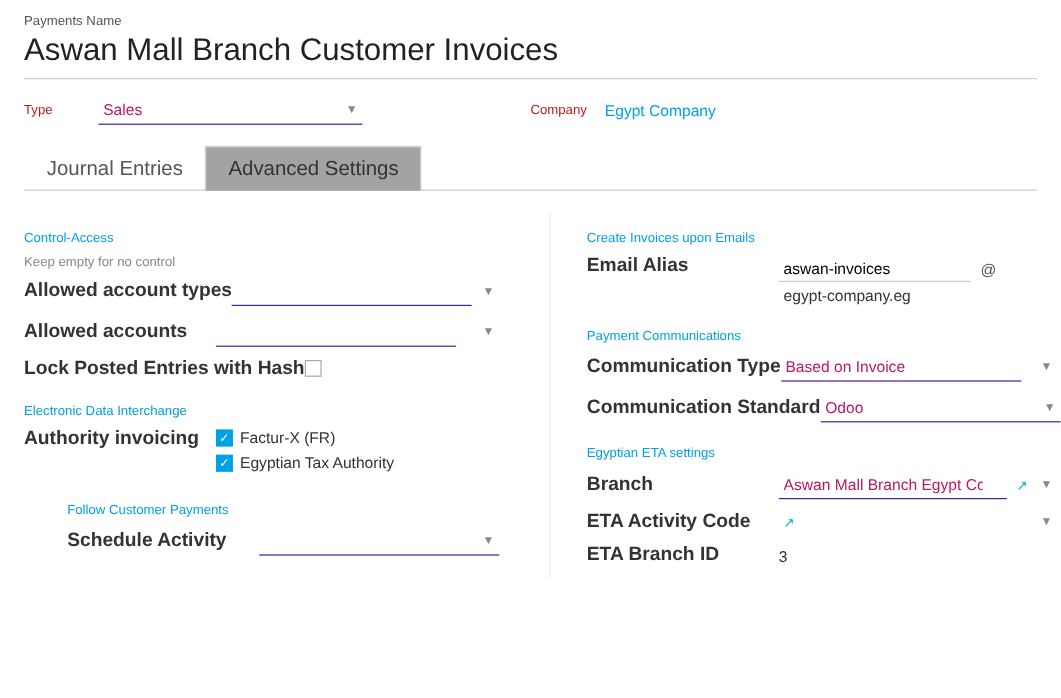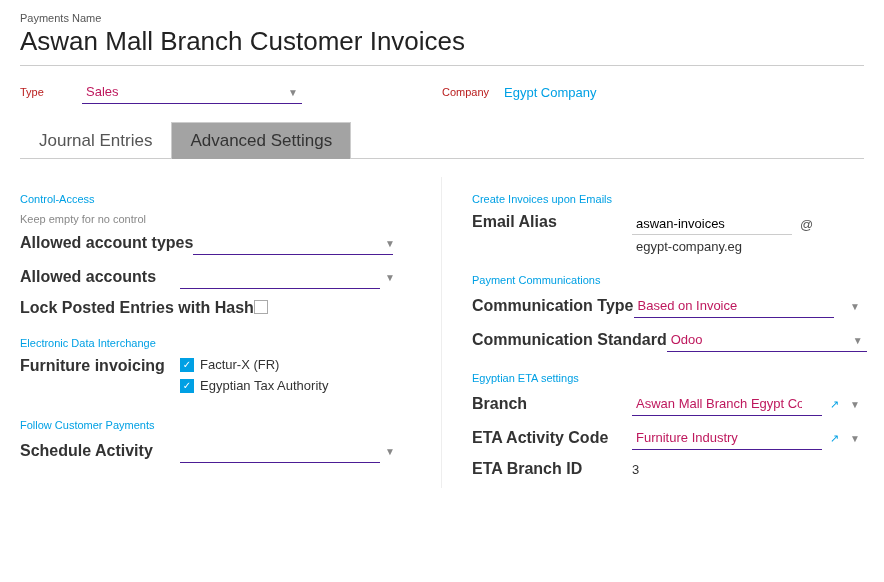--- a/index.html
+++ b/index.html
@@ -169,35 +169,35 @@
           <div class="form-row-value">
             <span class="checkbox-unchecked"></span>
           </div>
         </div>
       </div>
 
       <div class="section-divider" style="margin-top:20px;">
         <div class="section-title">Electronic Data Interchange</div>
 
         <div class="form-row" style="align-items:flex-start;">
-          <span class="form-row-label">Furniture invoicing</span>
+          <span class="form-row-label">Authority invoicing</span>
           <div class="form-row-value">
             <div class="checkbox-row">
               <span class="checkbox-checked"></span>
               <span class="checkbox-label">Factur-X (FR)</span>
             </div>
             <div class="checkbox-row">
               <span class="checkbox-checked"></span>
               <span class="checkbox-label">Egyptian Tax Authority</span>
             </div>
           </div>
         </div>
       </div>
 
-      <div class="section-divider" style="margin-top:20px;">
+      <div class="section-divider" style="margin-top:20px;margin-left:36px;">
         <div class="section-title">Follow Customer Payments</div>
 
         <div class="form-row">
           <span class="form-row-label">Schedule Activity</span>
           <div class="form-row-value select-wrapper">
             <select class="select-control" style="width:200px;">
               <option value=""></option>
             </select>
             <span class="select-arrow">▼</span>
           </div>
@@ -257,23 +257,20 @@
               <option>Aswan Mall Branch Egypt Company</option>
             </select>
             <span class="select-arrow">▼</span>
             <span class="link-icon">↗</span>
           </div>
         </div>
 
         <div class="form-row">
           <span class="form-row-label">ETA Activity Code</span>
           <div class="form-row-value select-wrapper branch-value">
-            <select class="select-control" style="width:190px;">
-              <option>Furniture Industry</option>
-            </select>
             <span class="select-arrow">▼</span>
             <span class="link-icon">↗</span>
           </div>
         </div>
 
         <div class="form-row">
           <span class="form-row-label">ETA Branch ID</span>
           <div class="form-row-value">
             <span class="form-row-value-text">3</span>
           </div>

